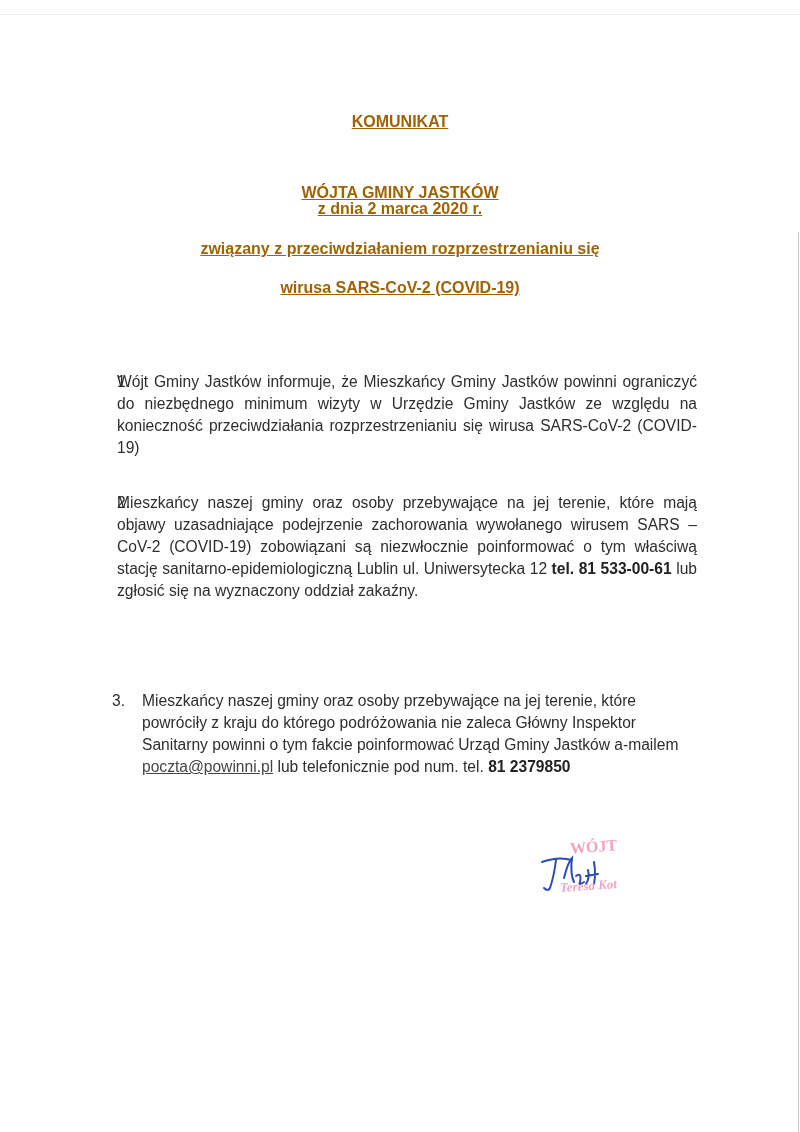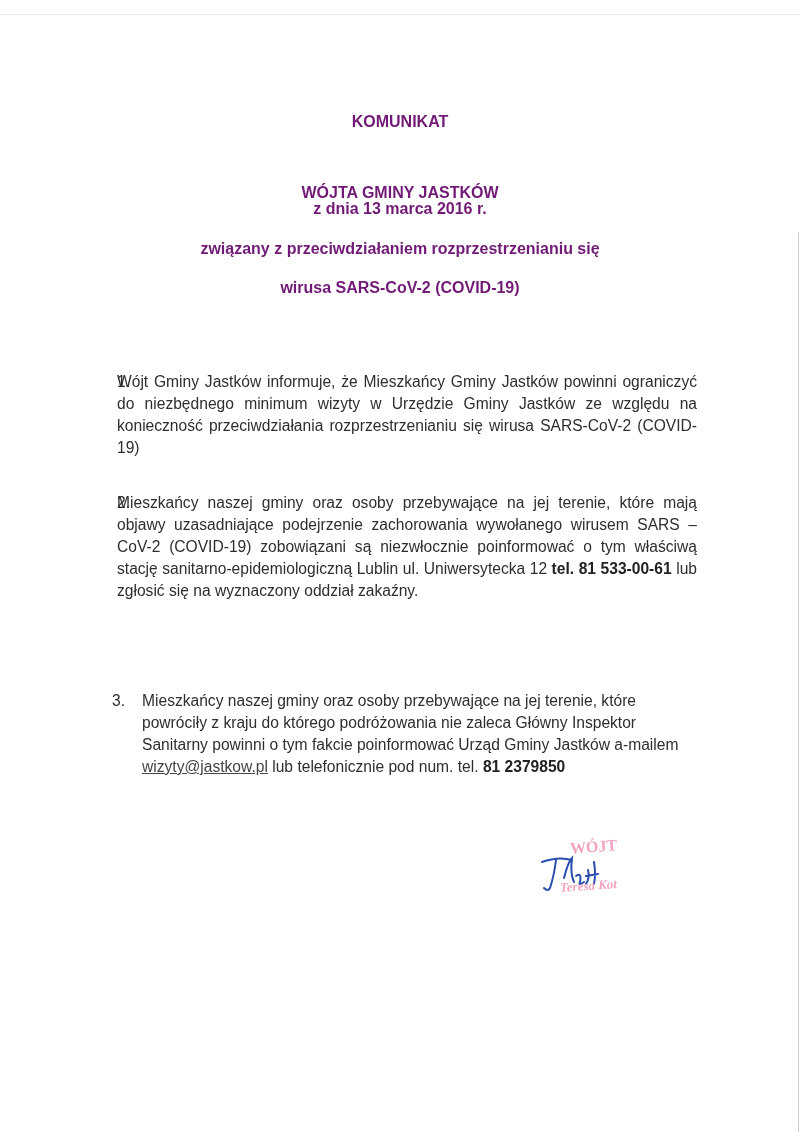--- a/index.html
+++ b/index.html
@@ -2,21 +2,21 @@
 <html><head>
   <meta charset="utf-8">
   <style>
     html, body { margin: 0; padding: 0; }
     body {
       width: 800px; height: 1132px; background: #ffffff; position: relative; overflow: hidden;
       font-family: "Liberation Sans", "DejaVu Sans", sans-serif; color: #2b2b2b;
     }
     .scan-line-top { position: absolute; left: 0; right: 0; top: 14px; height: 1px; background: #ececec; }
     .scan-line-right { position: absolute; right: 1px; top: 232px; width: 1px; height: 900px; background: #c9ccd0; }
-    .header { position: absolute; left: 0; right: 0; top: 108px; text-align: center; font-weight: bold; color: #701a75; }
+    .header { position: absolute; left: 0; right: 0; top: 108px; text-align: center; font-weight: bold; color: #a16207; text-decoration: underline; }
     .h1 { position: absolute; left: 0; right: 0; top: 113px; }
     .h2 { position: absolute; left: 0; right: 0; top: 160px; margin-top: 24px; }
     .h3 { position: absolute; left: 0; right: 0; top: 200px; }
     .h4 { position: absolute; left: 0; right: 0; top: 240px; }
     .h5 { position: absolute; left: 0; right: 0; top: 279px; text-align: center; }
 
     .item { position: absolute; left: 117px; width: 580px; font-size: 15.6px; line-height: 22px; color: #2e2e2e; }
     .item .num { position: absolute; left: 0; top: 0; }
     .item .txt { text-align: justify; }
     .item1 { top: 371px; }
@@ -33,38 +33,38 @@
   </style>
 </head>
 <body>
 
 <div class="scan-line-top"></div>
 <div class="scan-line-right"></div>
 
 <div>
   <div class="header h1">KOMUNIKAT</div>
   <div class="header h2">WÓJTA GMINY JASTKÓW</div>
-  <div class="header h3">z dnia 13 marca 2016 r.</div>
+  <div class="header h3">z dnia 2 marca 2020 r.</div>
   <div class="header h4">związany z przeciwdziałaniem rozprzestrzenianiu się</div>
   <div class="header h5">wirusa SARS-CoV-2 (COVID-19)</div>
 </div>
 
 <div class="item item1">
   <span class="num">1.</span>
   <div class="txt">Wójt Gminy Jastków informuje, że Mieszkańcy Gminy Jastków powinni ograniczyć do niezbędnego minimum wizyty w Urzędzie Gminy Jastków ze względu na konieczność przeciwdziałania rozprzestrzenianiu się wirusa SARS-CoV-2 (COVID-19)</div>
 </div>
 
 <div class="item item2">
   <span class="num">2.</span>
   <div class="txt"><span>Mieszkańcy naszej gminy oraz osoby przebywające na jej terenie, które mają objawy uzasadniające podejrzenie zachorowania wywołanego wirusem SARS – CoV-2 (COVID-19) zobowiązani są niezwłocznie poinformować o tym właściwą stację sanitarno-epidemiologiczną Lublin ul. Uniwersytecka 12</span> <span class="bold">tel. 81 533-00-61</span> <span>lub zgłosić się na wyznaczony oddział zakaźny.</span></div>
 </div>
 
 <div class="item item3">
   <span class="num">3.</span>
-  <div class="txt"><span>Mieszkańcy naszej gminy oraz osoby przebywające na jej terenie, które powróciły z kraju do którego podróżowania nie zaleca Główny Inspektor Sanitarny powinni o tym fakcie poinformować Urząd Gminy Jastków a-mailem</span> <span class="link">wizyty@jastkow.pl</span> <span>lub telefonicznie pod num. tel.</span> <span class="bold">81 2379850</span></div>
+  <div class="txt"><span>Mieszkańcy naszej gminy oraz osoby przebywające na jej terenie, które powróciły z kraju do którego podróżowania nie zaleca Główny Inspektor Sanitarny powinni o tym fakcie poinformować Urząd Gminy Jastków a-mailem</span> <span class="link">poczta@powinni.pl</span> <span>lub telefonicznie pod num. tel.</span> <span class="bold">81 2379850</span></div>
 </div>
 
 <div class="signature">
   <span class="stamp-title">WÓJT</span>
   <svg class="sig-svg" width="80" height="50" viewBox="0 0 80 50">
     <path d="M4 14 Q20 8 34 12 M18 12 Q16 28 12 40 Q10 44 6 40 M26 30 Q30 14 34 10 Q32 26 36 34 M38 28 Q44 24 42 34 Q40 38 46 34 M50 22 Q52 30 48 36 M48 28 L60 26 M56 14 Q58 26 56 36" stroke="#2a4db0" stroke-width="2" fill="none" stroke-linecap="round"></path>
   </svg>
   <span class="stamp-name">Teresa Kot</span>
 </div>
 

